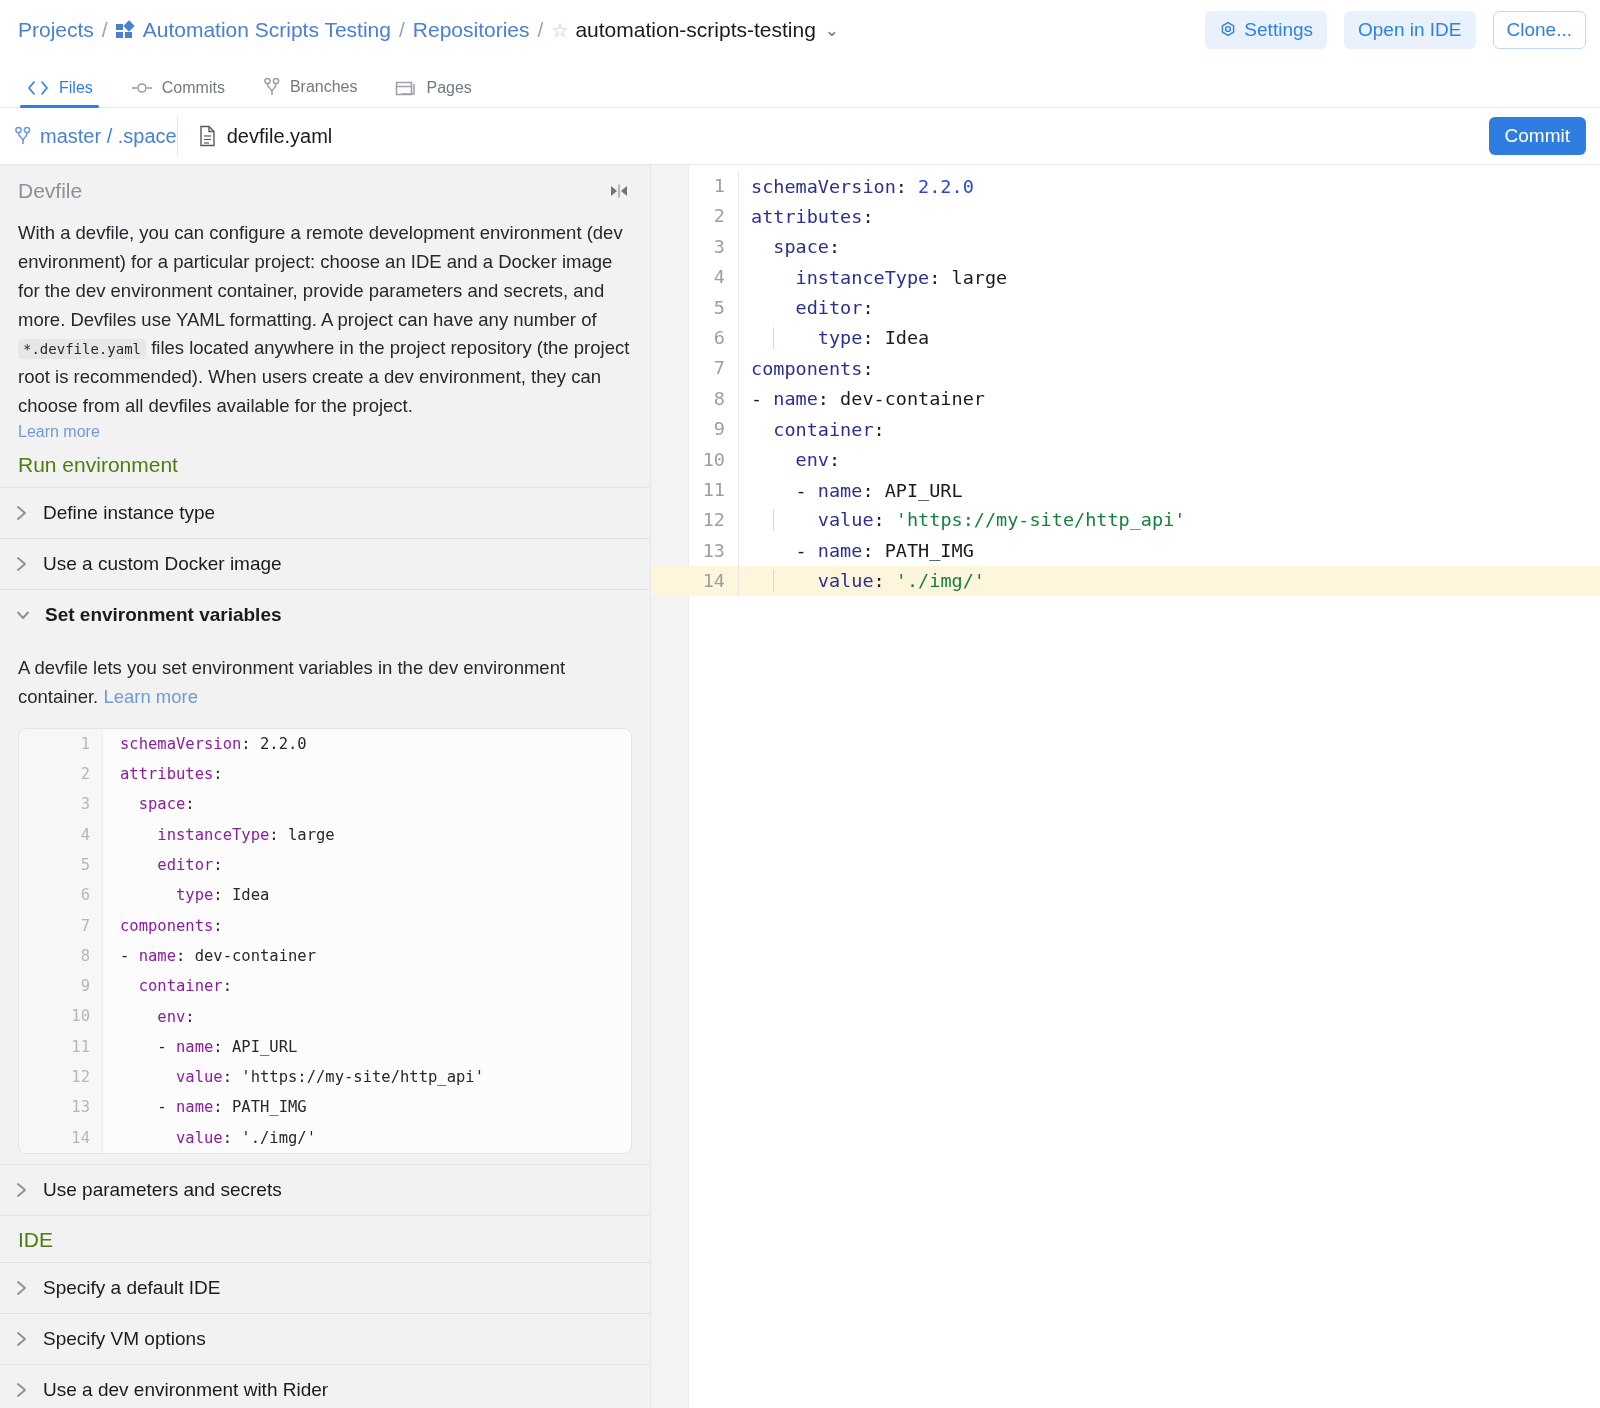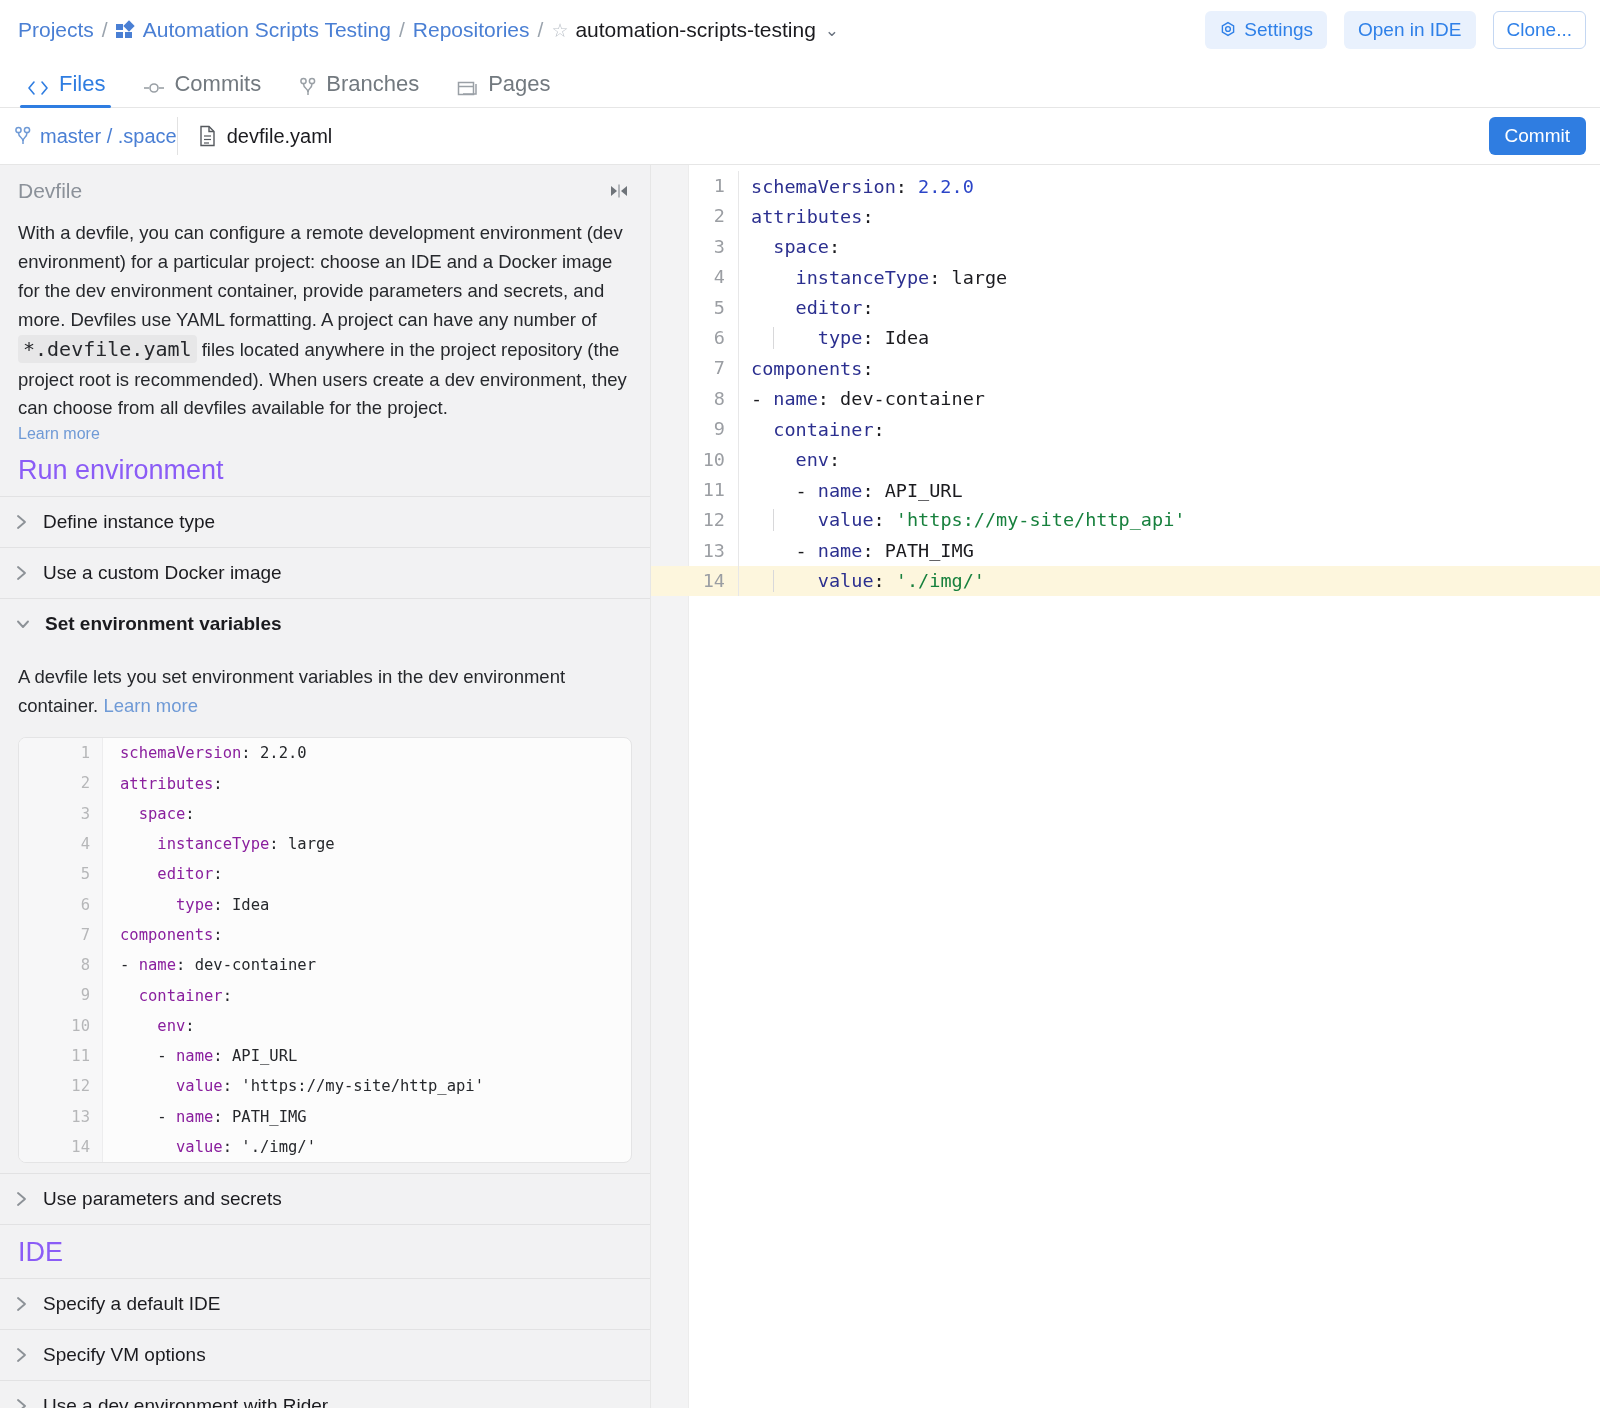--- a/index.html
+++ b/index.html
@@ -38,22 +38,22 @@
     font-family: "Liberation Sans", sans-serif;
   }
   .btn-outline {
     background: #ffffff; color: #2f80e8; border: 1px solid #c4d7f2;
     border-radius: 6px; font-size: 19px; padding: 7px 13px; cursor: pointer;
     font-family: "Liberation Sans", sans-serif;
   }
   
   .tabbar { height: 48px; display: flex; align-items: flex-end; padding-left: 14px; gap: 14px; border-bottom: 1px solid #e6e6e6; }
   .tab {
-    display: flex; align-items: flex-end; gap: 9px;
-    font-size: 22px; color: #72797f; padding: 0 12px 10px 12px;
+    display: flex; align-items: center; gap: 9px;
+    font-size: 16px; color: #72797f; padding: 0 12px 10px 12px;
     position: relative; cursor: pointer;
   }
   .tab.active { color: #2f7de1; }
   .tab.active::after {
     content: ""; position: absolute; left: 6px; right: 6px; bottom: -1px;
     height: 3px; background: #2f7de1; border-radius: 2px;
   }
   .tab svg { display: block; }
   
   .pathbar { height: 57px; display: flex; align-items: center; padding: 0 14px 0 14px; border-bottom: 1px solid #e6e6e6; background: #fff; }
@@ -69,25 +69,25 @@
   .sidebar {
     width: 650px; flex: 0 0 650px; background: #f2f2f3;
     overflow: hidden; position: relative;
   }
   .sb-head { display: flex; align-items: center; padding: 14px 18px 6px 18px; }
   .sb-title { font-size: 21px; color: #8b9199; }
   .collapse-ico { margin-left: auto; display: flex; align-items: center; gap: 2px; cursor: pointer; }
   .sb-body { padding: 6px 18px 0 18px; }
   .sb-p { font-size: 18.5px; line-height: 1.56; color: #26282c; margin: 4px 0 0 0; }
   code.inl {
-    font-family: "DejaVu Sans Mono", monospace; font-size: 20px;
+    font-family: "DejaVu Sans Mono", monospace; font-size: 14px;
     background: #e7e7e8; border-radius: 4px; padding: 2px 5px; color: #26282c;
   }
   .lnk { color: #6f9ad6; cursor: pointer; }
-  .sec-head { font-size: 27px; color: #8b5cf6; padding: 12px 18px 10px 18px; }
+  .sec-head { font-size: 21px; color: #4d7c0f; padding: 12px 18px 10px 18px; }
   .acc-row {
     display: flex; align-items: center; gap: 14px;
     padding: 14px 15px; border-top: 1px solid #e2e2e3;
     font-size: 19px; color: #1b1b1f; cursor: pointer;
   }
   .acc-row.last { border-bottom: 1px solid #e2e2e3; }
   .acc-body { padding: 10px 18px 4px 18px; }
   
   .code-card {
     margin: 12px 18px 10px 18px; background: #fcfcfc;

